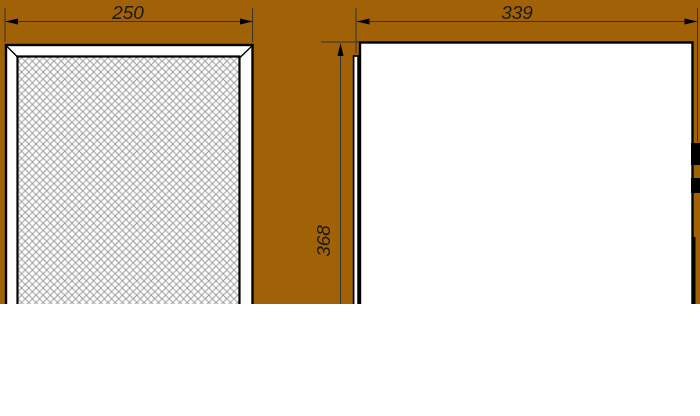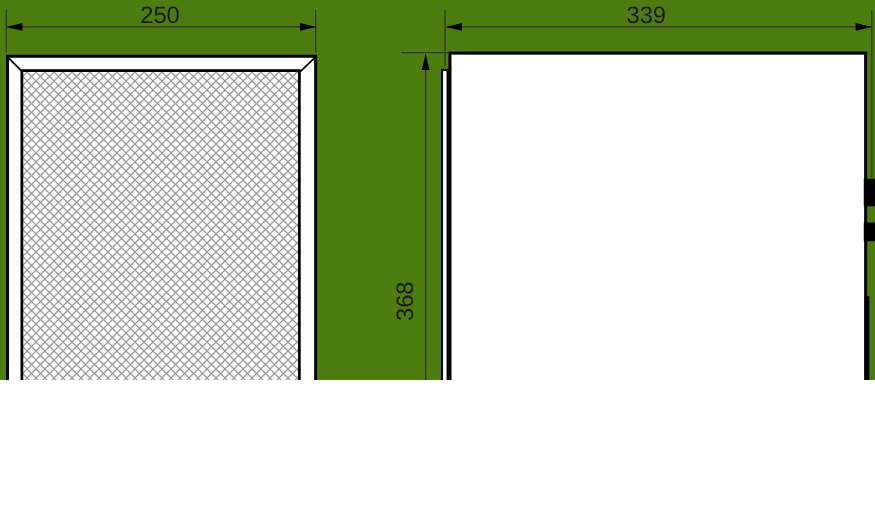--- a/index.html
+++ b/index.html
@@ -4,22 +4,23 @@
 <style>
   html, body {
     margin: 0;
     padding: 0;
     background: #ffffff;
   }
   .canvas {
     position: relative;
     width: 700px;
     height: 304px;
-    background: #4d7c0f;
+    background: #a16207;
     overflow: hidden;
+    font-style: italic;
   }
   .canvas svg {
     display: block;
     width: 700px;
     height: 416px;
   }
   .dim-label {
     font-family: "Liberation Sans", sans-serif;
     font-size: 19px;
     fill: #1a1a1a;

